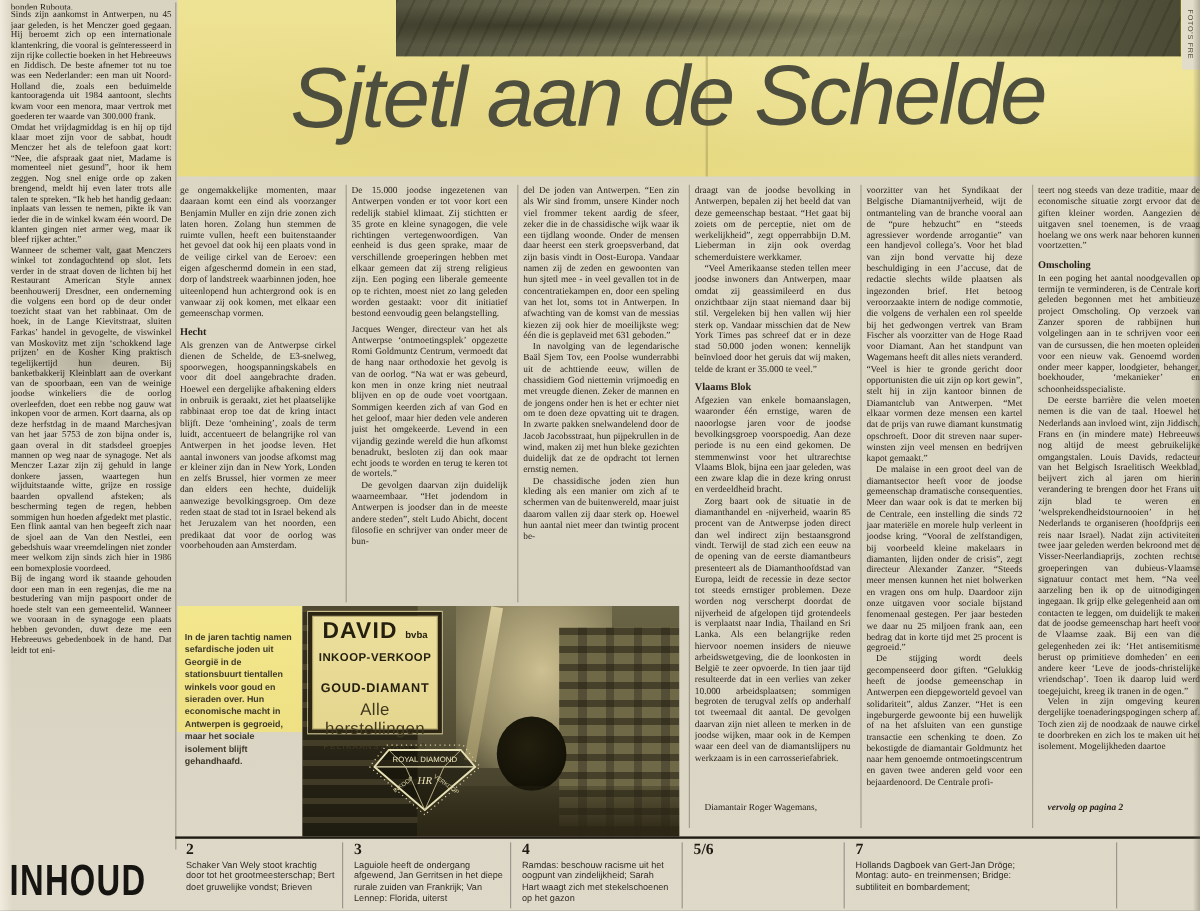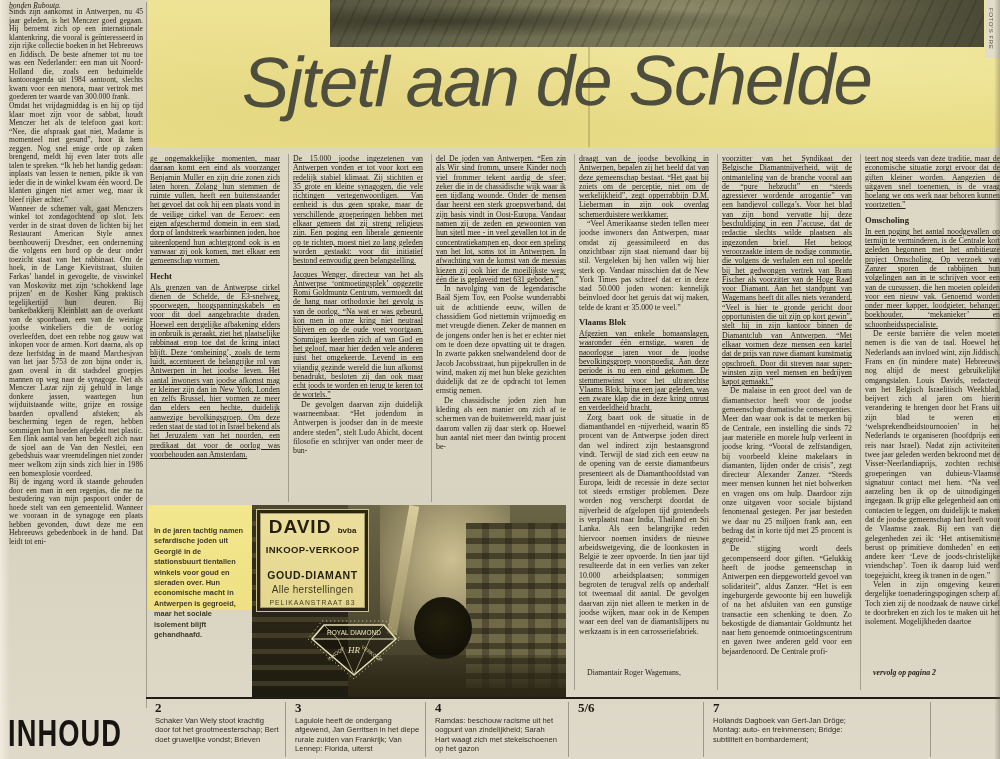--- a/index.html
+++ b/index.html
@@ -10,21 +10,21 @@
     font-family:"Liberation Serif", serif; color:#262219;
   }
   .page::before{ content:""; position:absolute; left:0; top:0; width:10px; height:759px;
     background:linear-gradient(90deg,#f0ebdd,rgba(240,235,221,0)); z-index:9; pointer-events:none;}
   .page::after{ content:""; position:absolute; right:0; top:0; width:6px; height:759px;
     background:linear-gradient(270deg,rgba(90,84,68,.35),rgba(90,84,68,0)); z-index:9; pointer-events:none;}
 
   
   .left-col { position:absolute; left:9px; top:2px; width:134px; height:706px; overflow:hidden;
     font-size:7.6px; line-height:8.55px; text-align:justify; }
-  .left-col .cutline { height:6px; overflow:hidden; font-style:italic; }
+  .left-col .cutline { height:6px; overflow:hidden; }
   .left-col p { margin:0; }
   .left-col p + p { text-indent:0; }
   .v-rule { position:absolute; width:1px; background:rgba(55,50,38,.34); }
   .stain1 { position:absolute; left:0; top:272px; width:152px; height:58px; border-radius:50%;
     background:radial-gradient(ellipse, rgba(112,106,88,.38), rgba(112,106,88,0) 70%); }
   .stain2 { position:absolute; left:40px; top:190px; width:105px; height:42px; border-radius:50%;
     background:radial-gradient(ellipse, rgba(118,110,90,.30), rgba(118,110,90,0) 70%); }
 
   
   .band { position:absolute; left:148px; top:0; width:852px; height:147px;
@@ -43,21 +43,21 @@
       radial-gradient(ellipse at 55% 20%, rgba(150,148,110,.5), rgba(150,148,110,0) 50%),
       linear-gradient(90deg,#565540,#6f6e52 30%,#7e7c5e 55%,#5e5d44 80%,#4b4a35); }
   .credit-strip { position:absolute; left:985px; top:0; width:15px; height:58px; background:#e2dccb; }
   .photo-credit { position:absolute; left:988px; top:8px; writing-mode:vertical-rl;
     font-family:"Liberation Sans", sans-serif; font-size:6px; letter-spacing:.6px; color:#554f3d; }
 
   
   .col { position:absolute; top:154px; overflow:hidden; font-size:7.8px; line-height:9.3px;
     text-align:justify; }
   .col p { margin:0; text-indent:8px; }
-  .col p.cont { text-indent:0;text-decoration:underline; }
+  .col p.cont { text-indent:0; }
   .col p.gap { margin-top:4px; }
   .col h3 { font-size:8.6px; line-height:10px; margin:5px 0 2px 0; font-weight:bold; }
   .pin-bottom { position:absolute; bottom:13px; left:0; right:0; text-indent:8px; background:transparent; }
   .continuation { font-style:italic; font-weight:bold; }
 
   
   .caption { position:absolute; left:148px; top:505px; width:104px; height:105px;
     background:linear-gradient(180deg,#f3e78d,#eee083); padding:21px 6px;
     font-family:"Liberation Sans", sans-serif; font-size:7.4px; line-height:10.4px;
     color:#3e392a; font-weight:bold; }
@@ -82,21 +82,21 @@
     background:linear-gradient(180deg, rgba(40,36,20,.3), #2a2514); }
 
   .sign { position:absolute; left:5px; top:5px; width:111px; height:101px;
     background:linear-gradient(180deg,#ecdf9d,#e4d68e); border:3px solid #2c2514;
     box-shadow:inset 0 0 0 1px #a89c66, 0 0 0 1px #cabf8d;
     text-align:center; font-family:"Liberation Sans", sans-serif; color:#241f0e; padding-top:4px; }
   .sign .l1 { font-size:19px; font-weight:bold; letter-spacing:1px; line-height:19px; }
   .sign .l1 .bvba { font-size:8px; font-weight:bold; letter-spacing:0;text-align:right; }
   .sign .l2 { font-size:9.5px; font-weight:bold; letter-spacing:.4px; margin-top:4px; }
   .sign .l3 { font-size:10.5px; font-weight:bold; letter-spacing:.6px; margin-top:14px; }
-  .sign .l4 { font-size:10px; color:#40391f; margin-top:3px; letter-spacing:.3px; }
+  .sign .l4 { font-size:14px; color:#40391f; margin-top:3px; letter-spacing:.3px; }
   .sign .l5 { font-size:6.8px; color:#433c22; margin-top:4px; letter-spacing:1px; }
 
   .diamond-svg { position:absolute; left:52px; top:112px; }
 
   
   .bottom-rule { position:absolute; left:146px; top:697px; width:854px; height:2px; background:#211d14; }
   .inhoud-title { position:absolute; left:8px; top:712px; font-family:"Liberation Sans", sans-serif;
     font-weight:bold; font-size:26px; letter-spacing:1px; color:#171511;
     transform:scale(1.05,1.4); transform-origin:left top; }
   .inhoud-item { position:absolute; top:701px; height:58px; overflow:hidden; }

